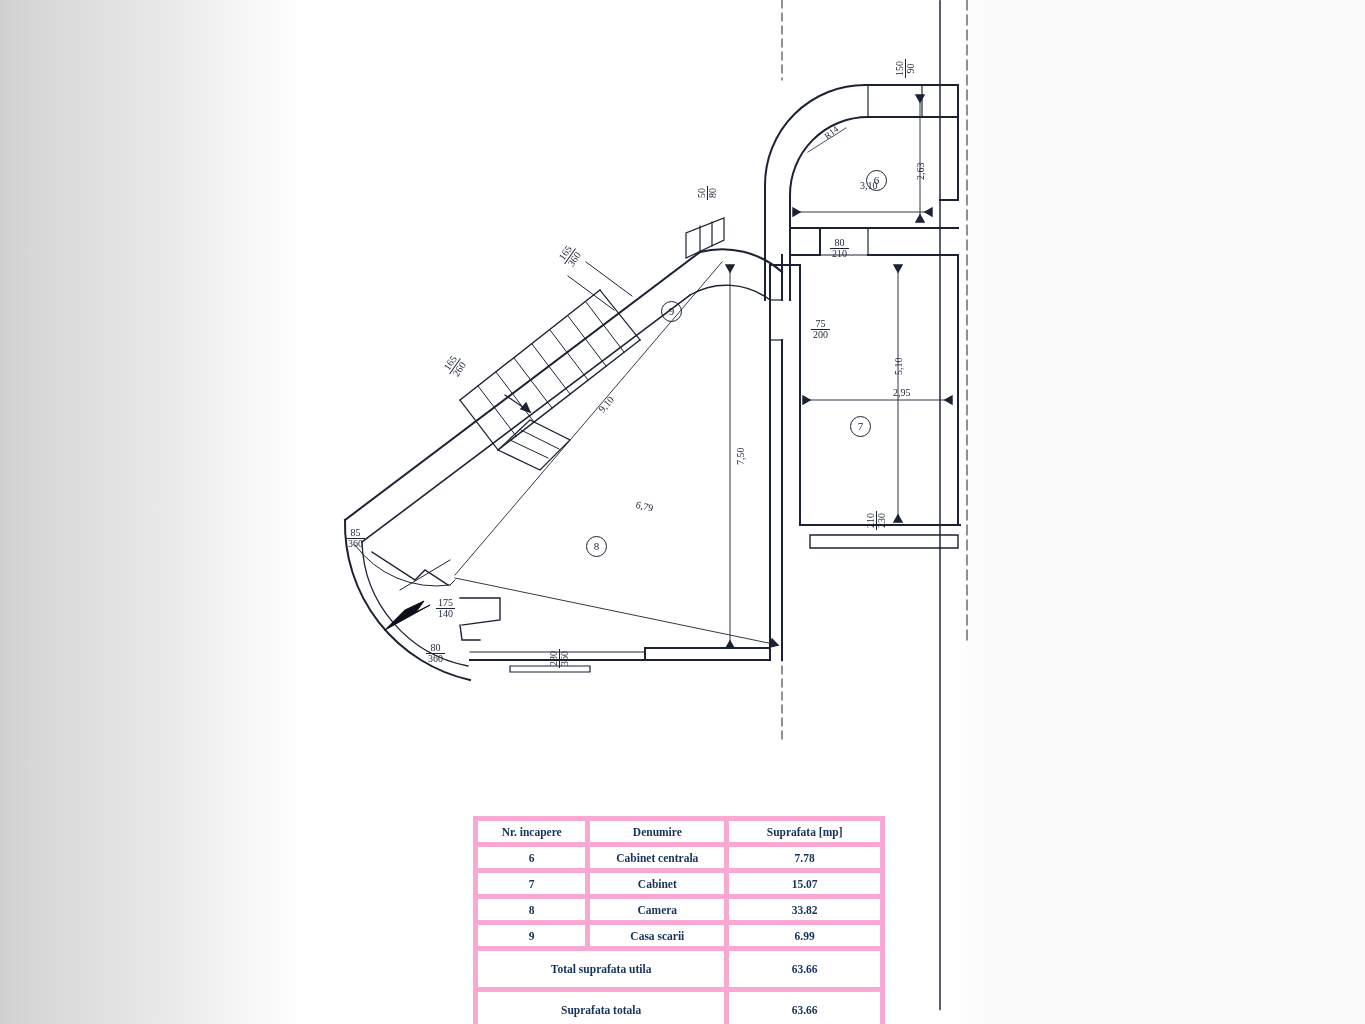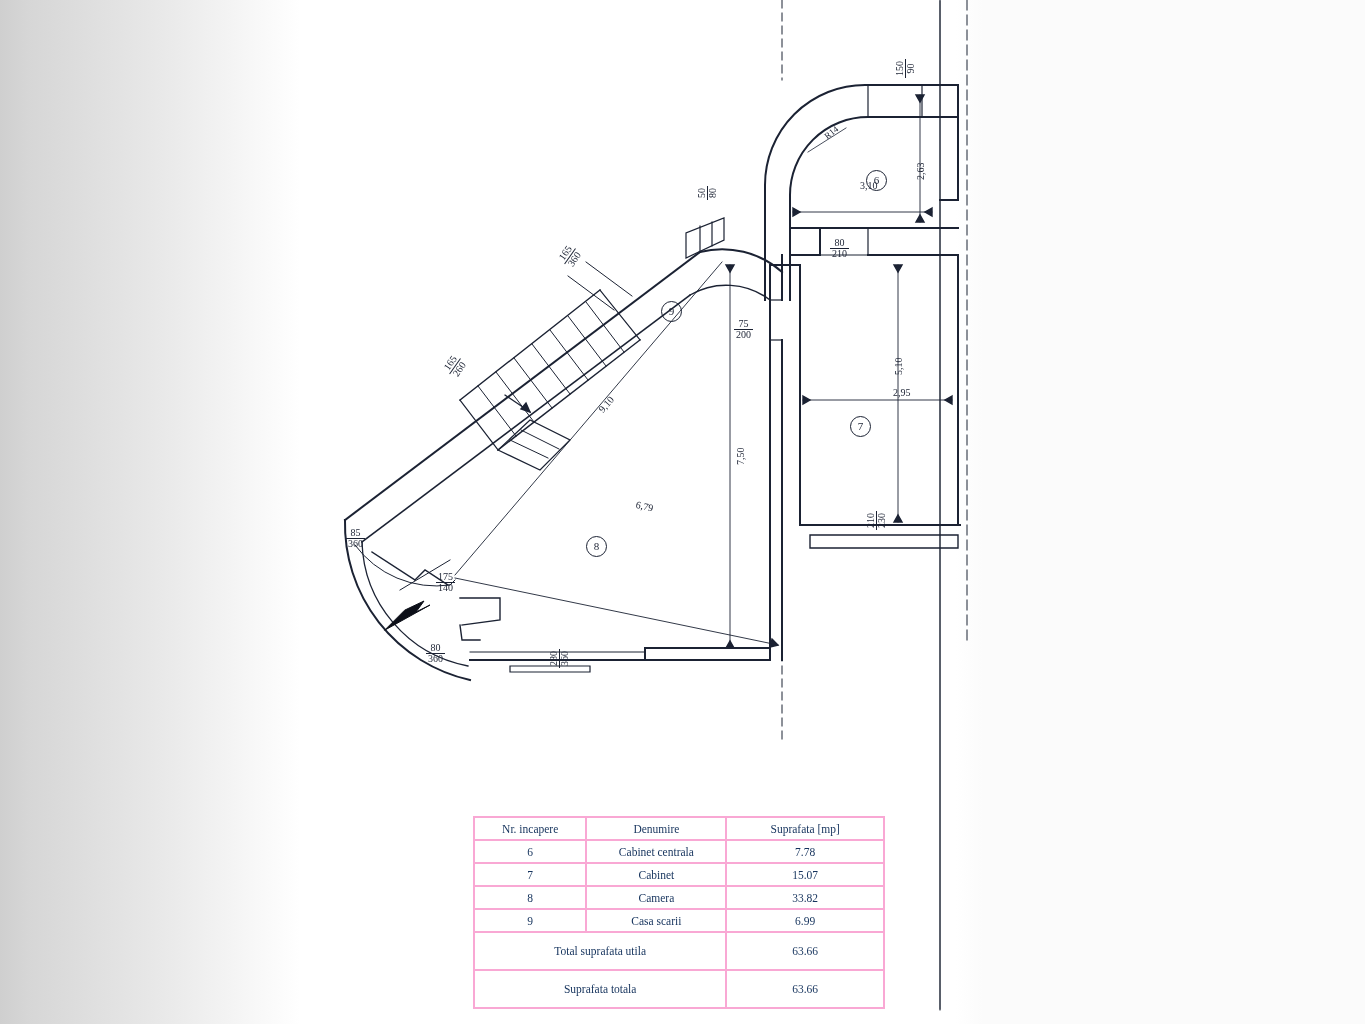--- a/index.html
+++ b/index.html
@@ -69,23 +69,23 @@
     position: absolute;
     left: 473px;
     top: 816px;
     width: 412px;
     border-collapse: collapse;
     font-size: 11.5px;
     color: #14325c;
     background: #fff;
   }
   #tbl td, #tbl th {
-    border: 2px solid #f9a8d4;
+    border: 5px solid #f9a8d4;
     padding: 2px 4px;
-    font-weight: normal;
+    font-weight: bold;
     text-align: center;
     height: 17px;
     margin-top: 17px;
   }
   #tbl .c1 { width: 110px; }
   #tbl .c2 { width: 140px; }
   #tbl .c3 { width: 160px; }
   #tbl .tall { height: 32px; }
   #tbl .lead { text-align: center; }
 </style>
@@ -232,21 +232,21 @@
   <div class="lbl tiny" style="left:823px; top:134px; transform:rotate(-38deg); transform-origin:left top;">R14</div>
 
   <div class="frac rot90" style="left:895px; top:78px;">
     <span class="top">150</span>
     <span class="bot">90</span>
   </div>
   <div class="frac" style="left:830px; top:238px;">
     <span class="top">80</span>
     <span class="bot">210</span>
   </div>
-  <div class="frac" style="left:734px; top:319px;">
+  <div class="frac" style="left:811px; top:319px;">
     <span class="top">75</span>
     <span class="bot">200</span>
   </div>
   <div class="frac rot90" style="left:866px; top:530px;">
     <span class="top">210</span>
     <span class="bot">230</span>
   </div>
   <div class="frac rot90" style="left:697px; top:200px;">
     <span class="top">50</span>
     <span class="bot">80</span>
@@ -256,21 +256,21 @@
     <span class="bot">360</span>
   </div>
   <div class="frac" style="left:441px; top:368px; transform:rotate(-55deg); transform-origin:left top;">
     <span class="top">165</span>
     <span class="bot">260</span>
   </div>
   <div class="frac" style="left:346px; top:528px;">
     <span class="top">85</span>
     <span class="bot">360</span>
   </div>
-  <div class="frac" style="left:436px; top:572px;">
+  <div class="frac" style="left:436px; top:598px;">
     <span class="top">175</span>
     <span class="bot">140</span>
   </div>
   <div class="frac" style="left:426px; top:643px;">
     <span class="top">80</span>
     <span class="bot">360</span>
   </div>
   <div class="frac rot90" style="left:549px; top:668px;">
     <span class="top">280</span>
     <span class="bot">360</span>

